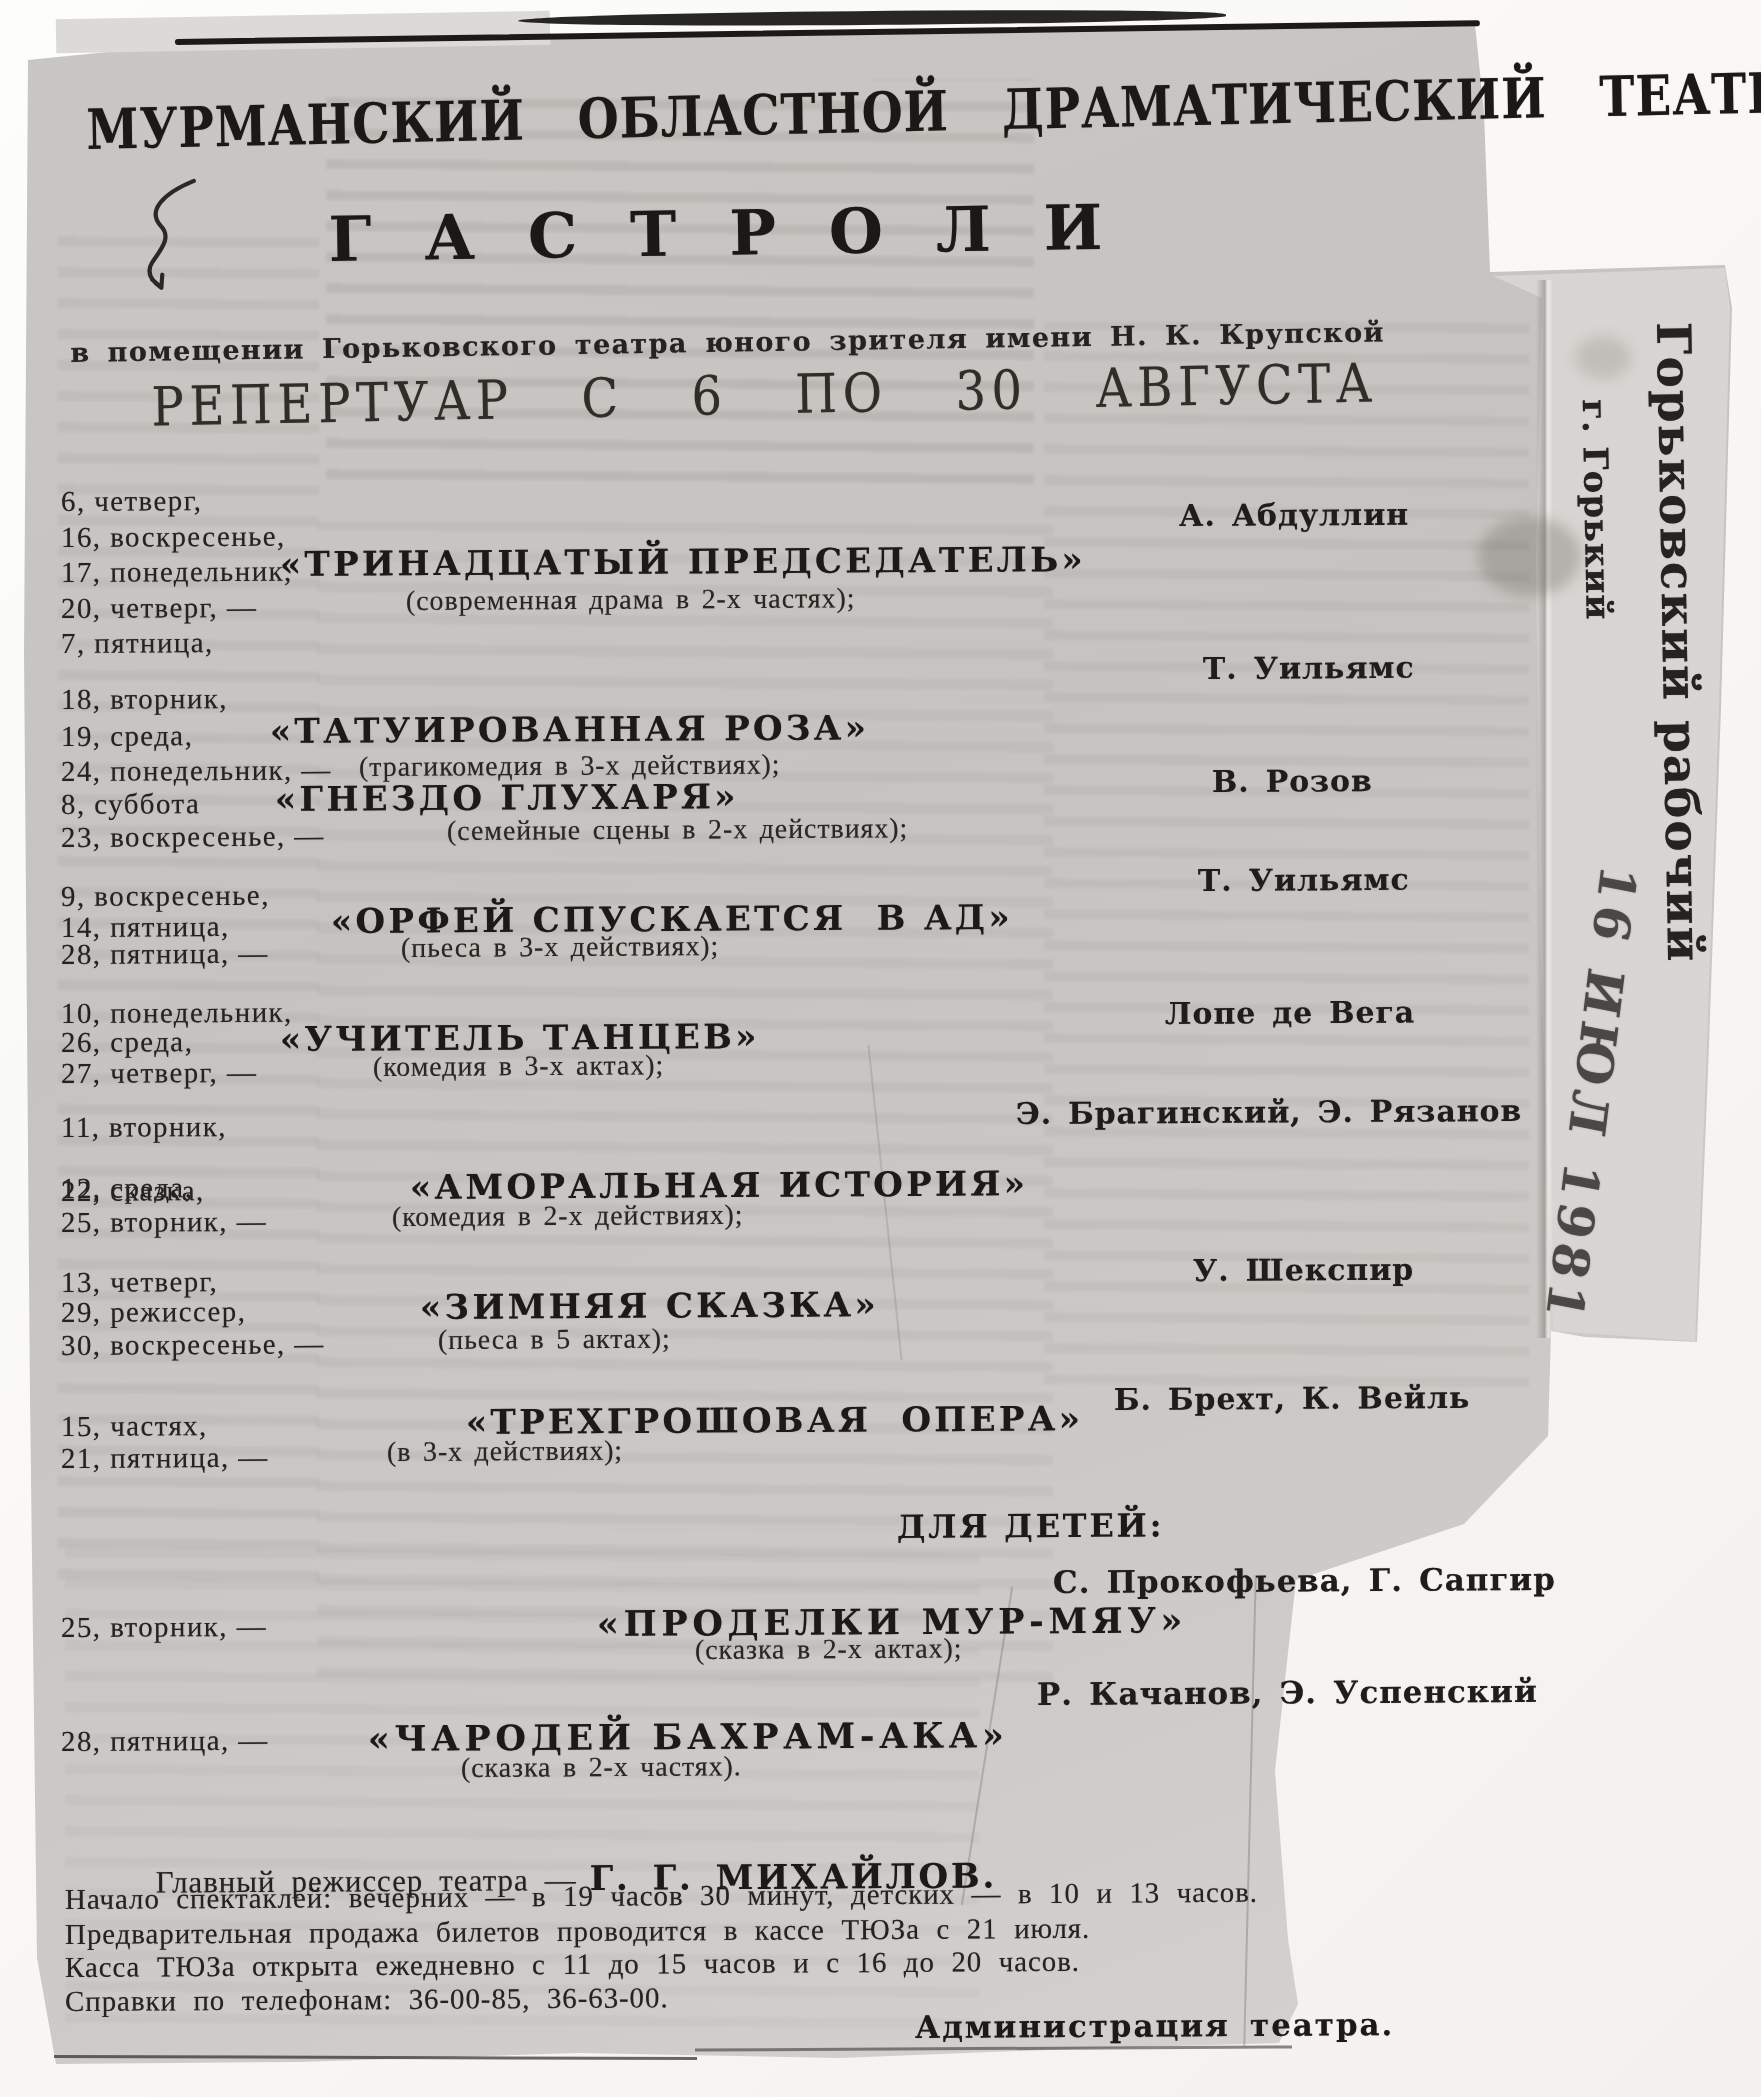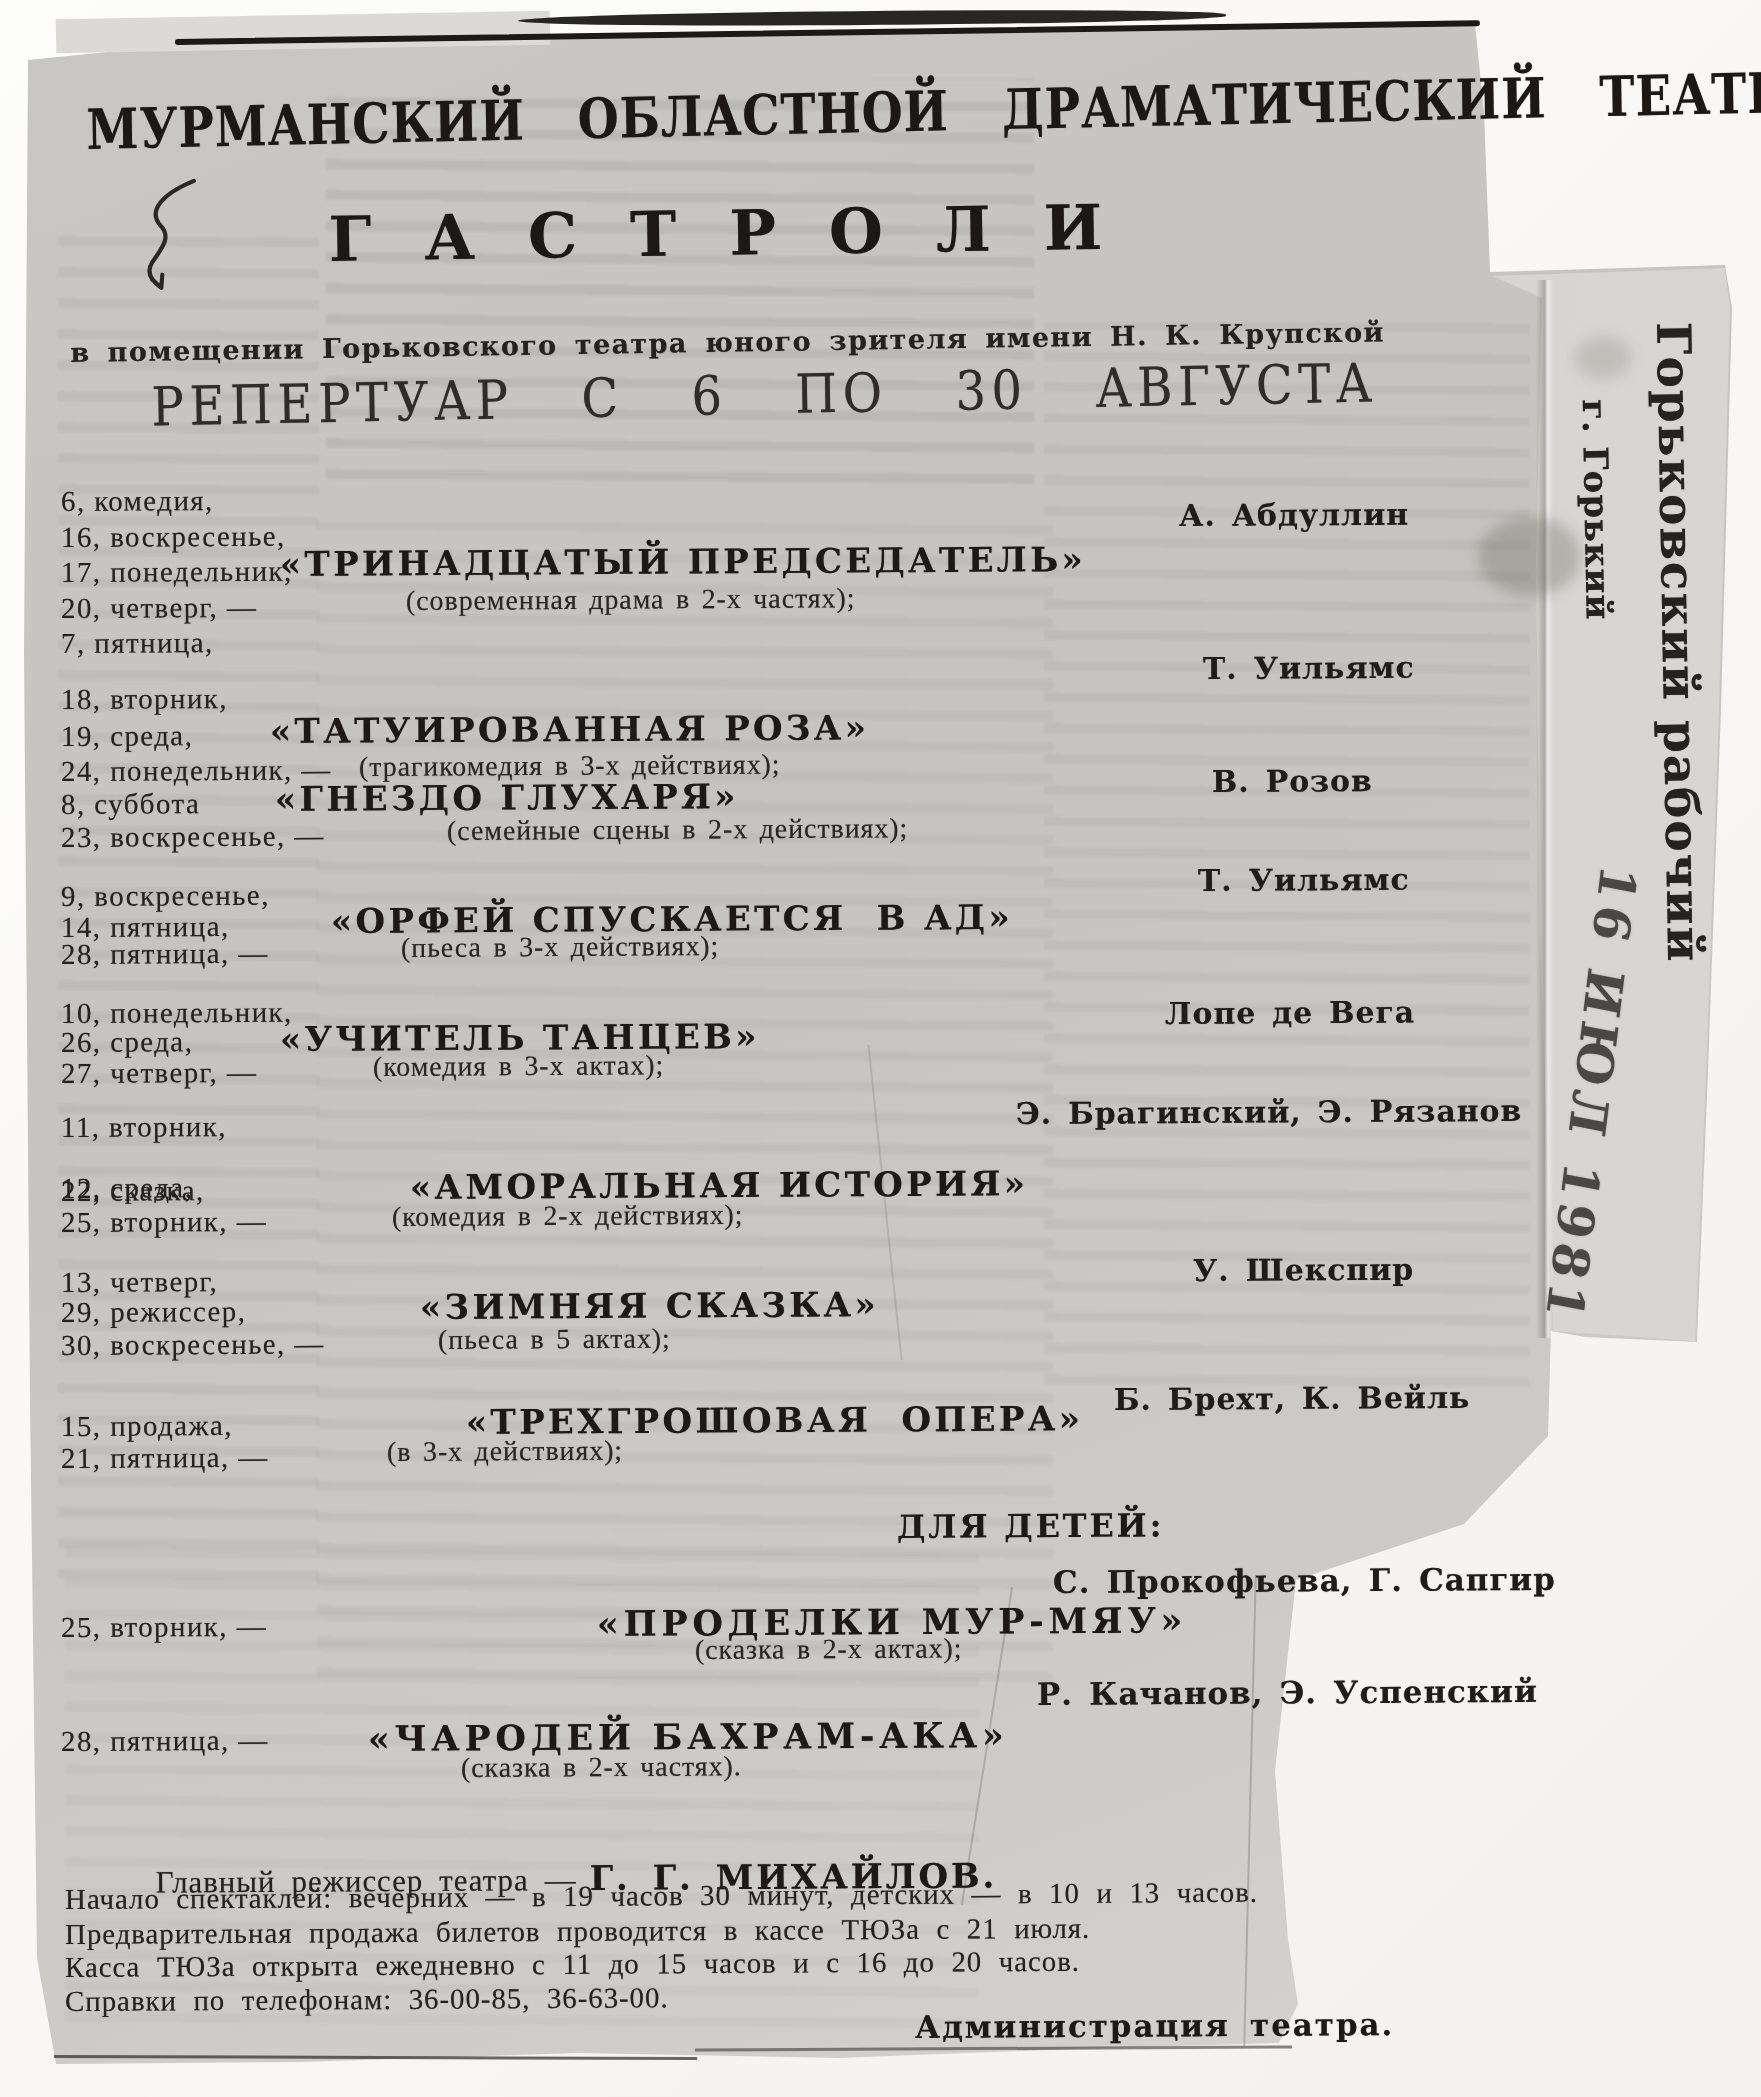--- a/index.html
+++ b/index.html
@@ -70,21 +70,21 @@
   <svg style="position:absolute;left:140px;top:177px;z-index:5;" width="65" height="123" viewBox="0 0 70 132">
     <path d="M 58,4 C 24,18 8,36 22,52 C 35,65 22,78 13,92 C 6,103 13,112 23,119 M 23,119 L 13,110 M 23,119 L 24,105" fill="none" stroke="#2b2825" stroke-width="4.5" stroke-linecap="round"></path>
   </svg>
 
   <div class="line" style="left:328px;top:203px;font-family:'DejaVu Serif',serif;font-weight:bold;font-size:62px;letter-spacing:53px;color:#1b1815;transform:rotate(-0.9deg);transform-origin:0 0;">ГАСТРОЛИ</div>
 
   <div class="line" style="left:70px;top:337px;font-family:'DejaVu Serif',serif;font-weight:bold;font-size:27px;letter-spacing:1.4px;word-spacing:6.5px;transform:rotate(-0.9deg);transform-origin:0 0;">в помещении Горьковского театра юного зрителя имени Н. К. Крупской</div>
 
   <div class="line" style="left:151px;top:375px;font-family:'DejaVu Serif',serif;font-size:48px;letter-spacing:5.6px;word-spacing:13px;color:rgba(44,40,36,.95);transform:scaleY(1.12) rotate(-1deg);transform-origin:0 0;">РЕПЕРТУАР  С  6  ПО  30  АВГУСТА</div>
 
-  <div class="line dt" style="left:61px;top:485px;">6, комедия,</div>
+  <div class="line dt" style="left:61px;top:485px;">6, четверг,</div>
   <div class="line dt" style="left:61px;top:521px;">16, воскресенье,</div>
   <div class="line dt" style="left:61px;top:556px;">17, понедельник,</div>
   <div class="line dt" style="left:61px;top:592px;">20, четверг, —</div>
   <div class="line tt" style="left:280px;top:544px;">«ТРИНАДЦАТЫЙ ПРЕДСЕДАТЕЛЬ»</div>
   <div class="line st" style="left:406px;top:585px;">(современная драма в 2-х частях);</div>
   <div class="line au" style="left:1179px;top:498px;">А. Абдуллин</div>
 
   <div class="line dt" style="left:61px;top:627px;">7, пятница,</div>
   <div class="line dt" style="left:61px;top:683px;">18, вторник,</div>
   <div class="line dt" style="left:61px;top:720px;">19, среда,</div>
@@ -121,21 +121,21 @@
   <div class="line st" style="left:392px;top:1201px;">(комедия в 2-х действиях);</div>
   <div class="line au" style="left:1016px;top:1096px;">Э. Брагинский, Э. Рязанов</div>
 
   <div class="line dt" style="left:61px;top:1266px;">13, четверг,</div>
   <div class="line dt" style="left:61px;top:1296px;">29, режиссер,</div>
   <div class="line dt" style="left:61px;top:1329px;">30, воскресенье, —</div>
   <div class="line tt" style="left:420px;top:1287px;">«ЗИМНЯЯ СКАЗКА»</div>
   <div class="line st" style="left:438px;top:1324px;">(пьеса в 5 актах);</div>
   <div class="line au" style="left:1193px;top:1253px;">У. Шекспир</div>
 
-  <div class="line dt" style="left:61px;top:1410px;">15, продажа,</div>
+  <div class="line dt" style="left:61px;top:1410px;">15, частях,</div>
   <div class="line dt" style="left:61px;top:1442px;">21, пятница, —</div>
   <div class="line tt" style="left:466px;top:1402px;">«ТРЕХГРОШОВАЯ  ОПЕРА»</div>
   <div class="line st" style="left:387px;top:1436px;">(в 3-х действиях);</div>
   <div class="line au" style="left:1114px;top:1382px;">Б. Брехт, К. Вейль</div>
 
   <div class="line" style="left:897px;top:1508px;font-family:'DejaVu Serif',serif;font-weight:bold;font-size:32px;letter-spacing:2.8px;color:#1d1916;">ДЛЯ ДЕТЕЙ:</div>
 
   <div class="line dt" style="left:61px;top:1611px;">25, вторник, —</div>
   <div class="line tt" style="left:597px;top:1603px;font-size:35px;letter-spacing:4.7px;">«ПРОДЕЛКИ МУР-МЯУ»</div>
   <div class="line st" style="left:695px;top:1634px;">(сказка в 2-х актах);</div>

